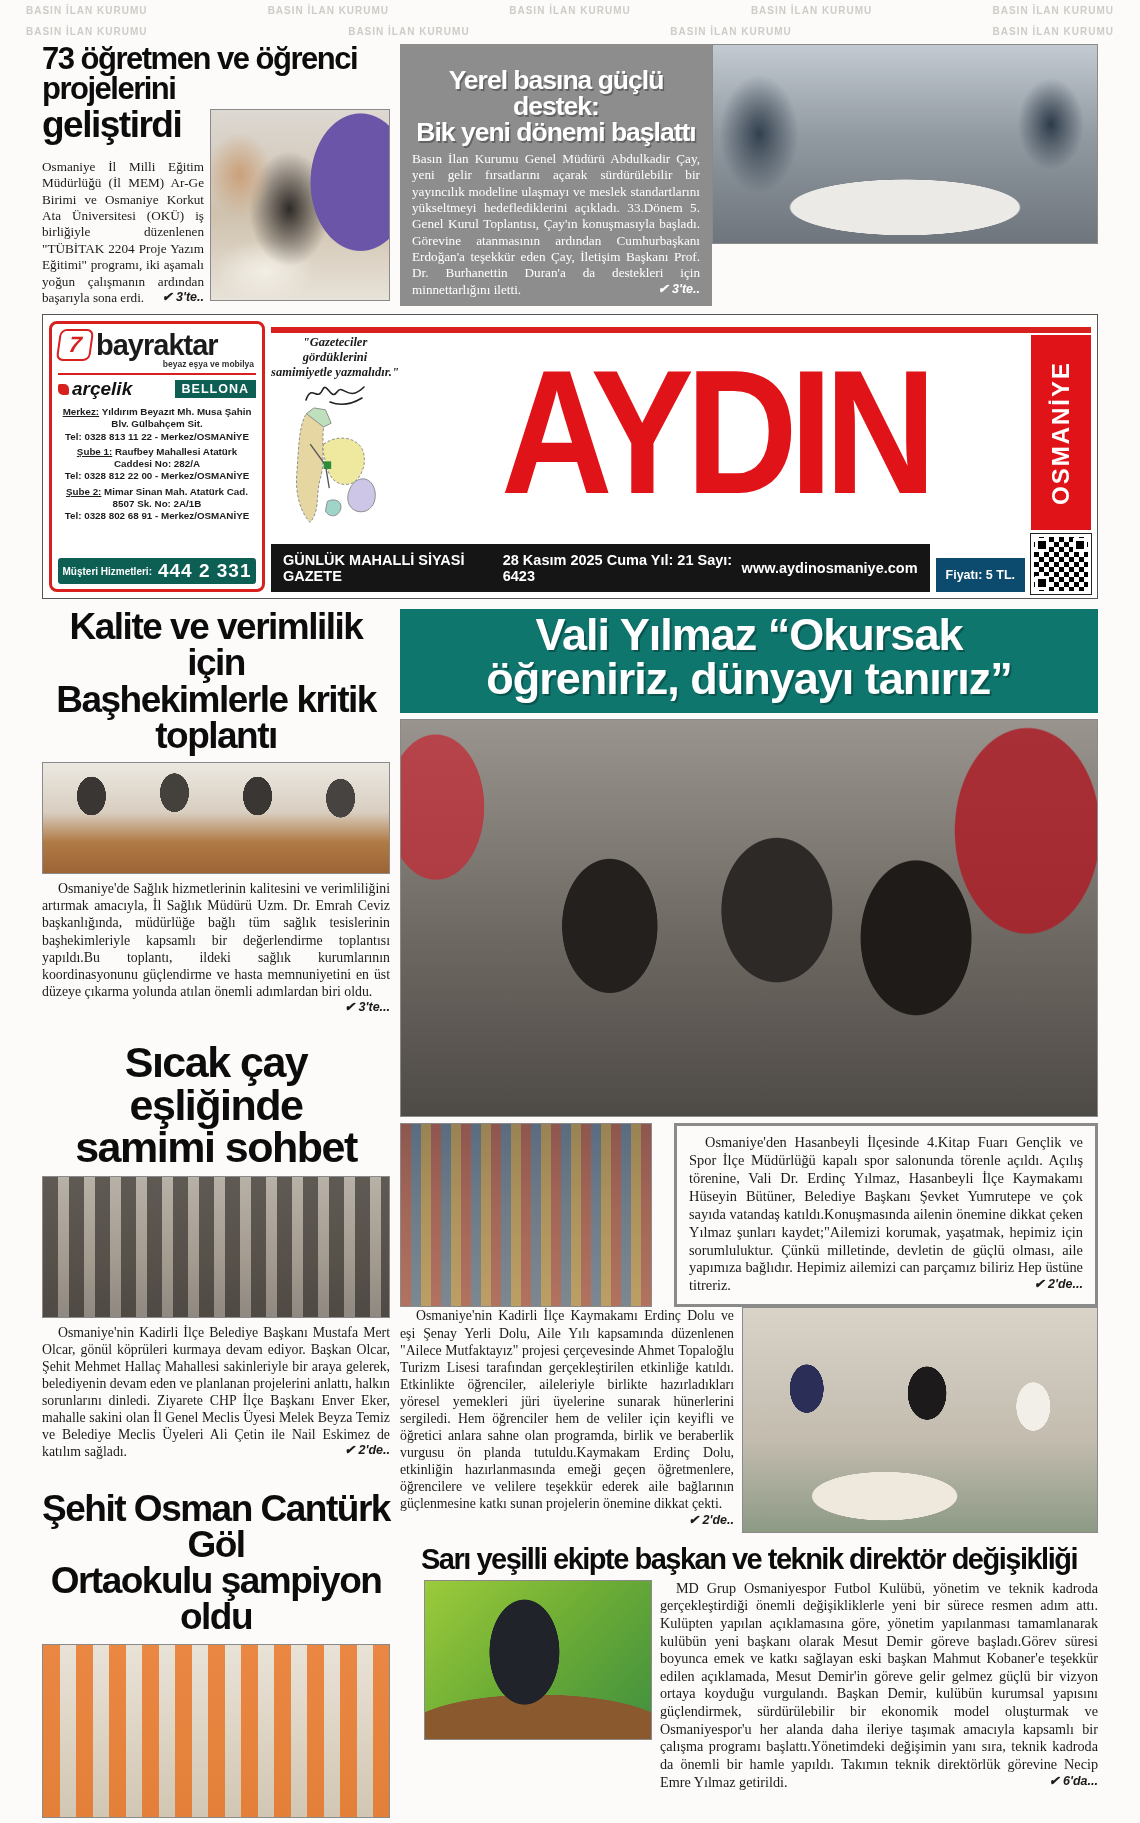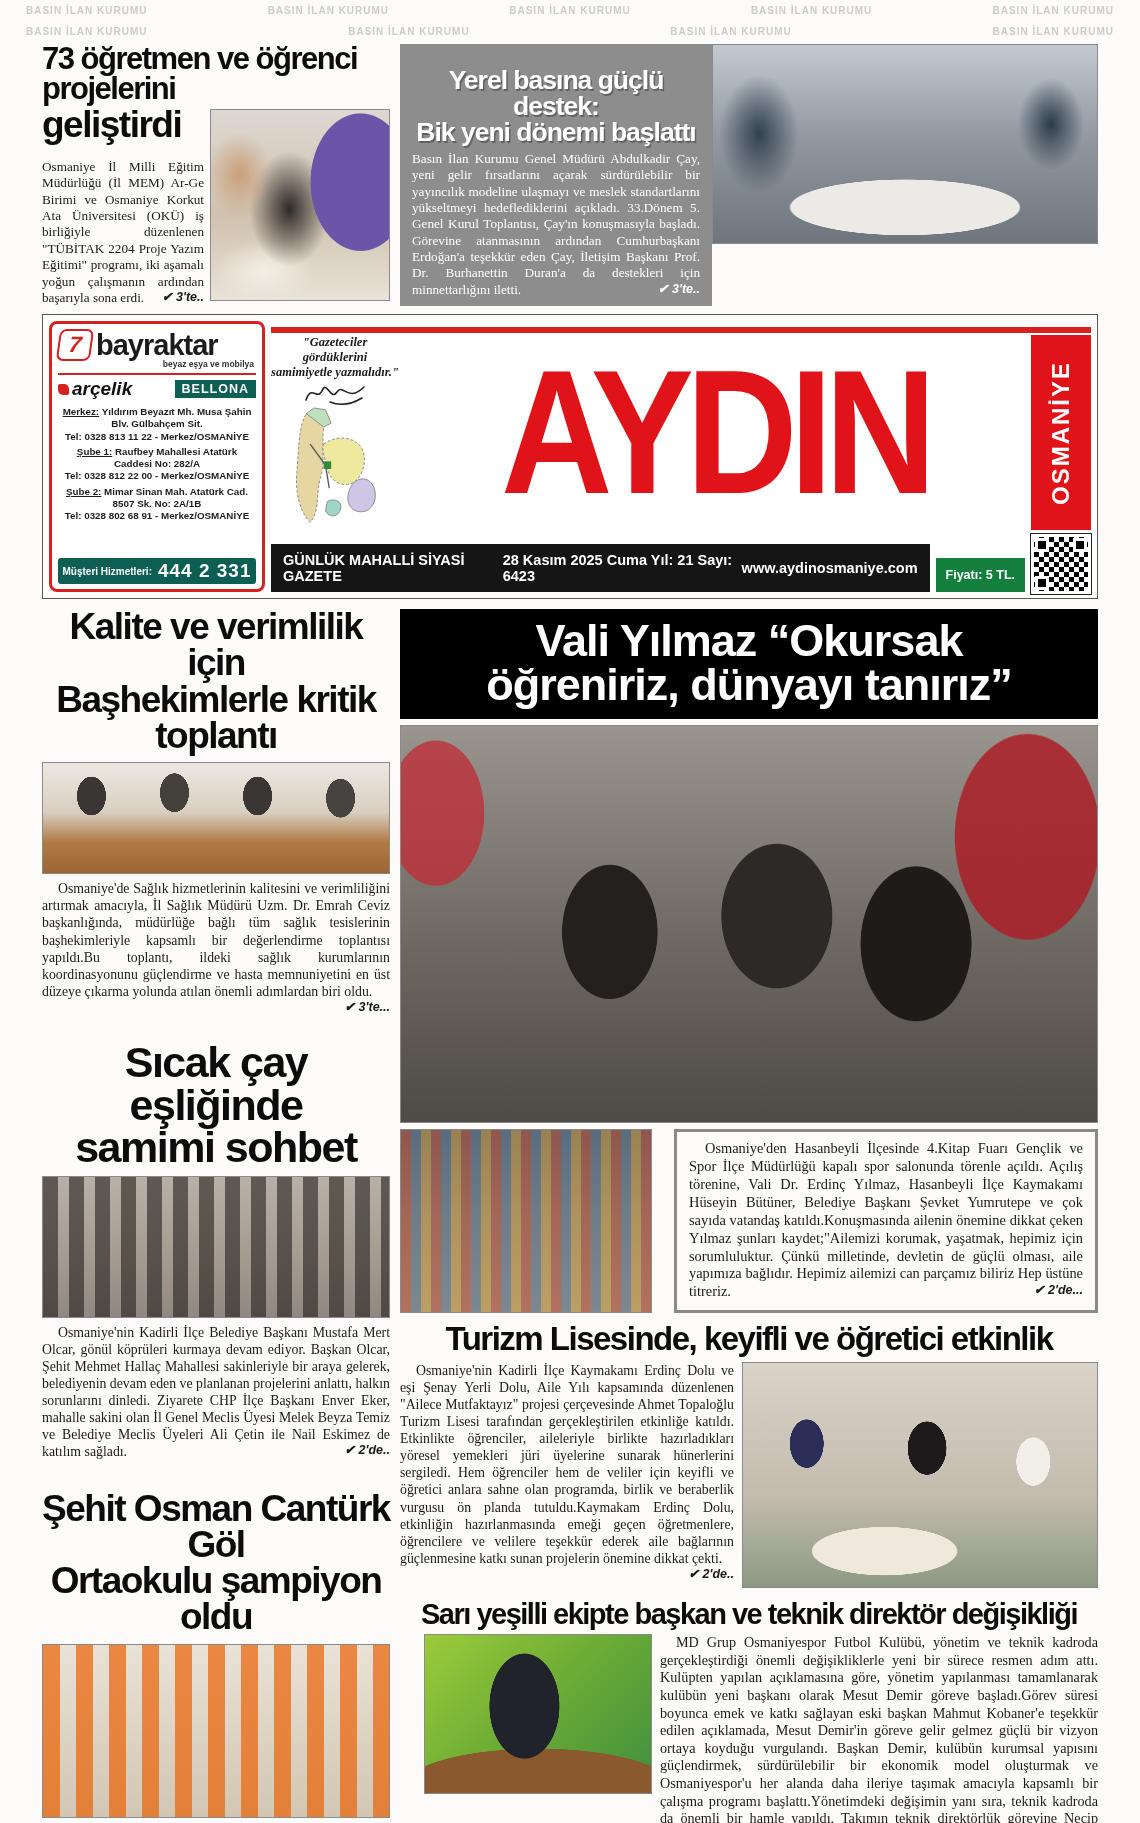--- a/index.html
+++ b/index.html
@@ -104,35 +104,35 @@
   .quote{font-style:italic;font-weight:bold;font-size:12.5px;text-align:center;line-height:1.2;}
   .aydin{flex:1;display:flex;align-items:center;justify-content:center;}
   .aydin span{font-family:"Liberation Sans",sans-serif;font-weight:700;font-size:138px;line-height:.88;
       color:#e01319;letter-spacing:-7px;transform:scale(1.12,1.28);transform-origin:center;display:inline-block;}
   .regionbar{width:60px;background:#e01319;display:flex;align-items:center;justify-content:center;}
   .regionbar span{writing-mode:vertical-rl;transform:rotate(180deg);color:#fff;font-family:"Liberation Sans",sans-serif;
       font-weight:700;font-size:24px;letter-spacing:2px;}
   .infobar-row{display:flex;align-items:flex-end;gap:6px;margin-top:4px;}
   .infobar{flex:1;background:#151515;color:#fff;font-family:"Liberation Sans",sans-serif;font-weight:bold;
       font-size:14.5px;display:flex;justify-content:space-between;align-items:center;padding:8px 12px;}
-  .pricebox{background:#15803d;color:#fff;font-family:"Liberation Sans",sans-serif;font-weight:bold;
+  .pricebox{background:#0c4a6e;color:#fff;font-family:"Liberation Sans",sans-serif;font-weight:bold;
       font-size:12.5px;padding:10px 10px;}
   .qr{width:54px;height:54px;background:repeating-conic-gradient(#000 0% 25%, #fff 0% 50%) 0 0/10px 10px;
       border:3px solid #fff;outline:1px solid #222;position:relative;margin-bottom:-2px;}
   .qr i{position:absolute;width:14px;height:14px;background:#000;box-shadow:inset 0 0 0 3px #fff,inset 0 0 0 5px #000;}
   .qr i.c1{top:1px;left:1px;} .qr i.c2{top:1px;right:1px;} .qr i.c3{bottom:1px;left:1px;}
   
   .maingrid{display:flex;gap:10px;margin-top:10px;align-items:flex-start;}
   .leftcol{width:348px;}
   .rightcol{flex:1;}
   .lart{margin-bottom:16px;}
   .lart .hl{text-align:center;font-size:37px;letter-spacing:-1.5px;}
   .lart.sicak .hl{font-size:43px;}
   .lart .photo{width:100%;margin:8px 0 6px;}
-  .valibox{background:#000000;color:#fff;text-align:center;padding:10px 4px 12px;}
+  .valibox{background:#0f766e;color:#fff;text-align:center;padding:4px 4px 12px;}
   .valibox .hl{color:#fff;font-size:45px;letter-spacing:-1px;text-shadow:2px 2px 0 rgba(0,0,0,.28);}
   .mainphoto{width:100%;height:398px;margin-top:6px;}
   .caprow{display:flex;gap:22px;margin-top:6px;}
   .capphoto{width:252px;height:184px;}
   .capbox{flex:1;border:3px solid #8a8a8a;padding:8px 12px;box-sizing:border-box;}
   .capbox .bodytxt{font-size:14.4px;}
   .turizm-h{font-size:33px;letter-spacing:-1.5px;margin:10px 0 6px;text-align:center;}
   .turizmrow{display:flex;gap:8px;}
   .turizmrow .txt{width:334px;}
   .turizmrow .photo{flex:1;height:226px;}
@@ -315,21 +315,20 @@
         <div class="caprow">
           <div class="photo ph-books capphoto"></div>
           <div class="capbox">
             <p class="bodytxt clearfix">
               <span class="indent"></span><span>Osmaniye'den Hasanbeyli İlçesinde 4.Kitap Fuarı Gençlik ve Spor İlçe Müdürlüğü kapalı spor salonunda törenle açıldı. Açılış törenine, Vali Dr. Erdinç Yılmaz, Hasanbeyli İlçe Kaymakamı Hüseyin Bütüner, Belediye Başkanı Şevket Yumrutepe ve çok sayıda vatandaş katıldı.Konuşmasında ailenin önemine dikkat çeken Yılmaz şunları kaydet;"Ailemizi korumak, yaşatmak, hepimiz için sorumluluktur. Çünkü milletinde, devletin de güçlü olması, aile yapımıza bağlıdır. Hepimiz ailemizi can parçamız biliriz Hep üstüne titreriz.</span>
               <span class="pref">✔ 2'de...</span>
             </p>
           </div>
         </div>
 
-        <h2 class="hl turizm-h">Turizm Lisesinde, keyifli ve öğretici etkinlik</h2>
         <div class="turizmrow">
           <p class="bodytxt txt clearfix">
             <span class="indent"></span><span>Osmaniye'nin Kadirli İlçe Kaymakamı Erdinç Dolu ve eşi Şenay Yerli Dolu, Aile Yılı kapsamında düzenlenen "Ailece Mutfaktayız" projesi çerçevesinde Ahmet Topaloğlu Turizm Lisesi tarafından gerçekleştirilen etkinliğe katıldı. Etkinlikte öğrenciler, aileleriyle birlikte hazırladıkları yöresel yemekleri jüri üyelerine sunarak hünerlerini sergiledi. Hem öğrenciler hem de veliler için keyifli ve öğretici anlara sahne olan programda, birlik ve beraberlik vurgusu ön planda tutuldu.Kaymakam Erdinç Dolu, etkinliğin hazırlanmasında emeği geçen öğretmenlere, öğrencilere ve velilere teşekkür ederek aile bağlarının güçlenmesine katkı sunan projelerin önemine dikkat çekti.</span>
             <span class="pref">✔ 2'de..</span>
           </p>
           <div class="photo ph-turizm"></div>
         </div>
 
         <h2 class="hl sari-h">Sarı yeşilli ekipte başkan ve teknik direktör değişikliği</h2>
         <div class="sarirow">

